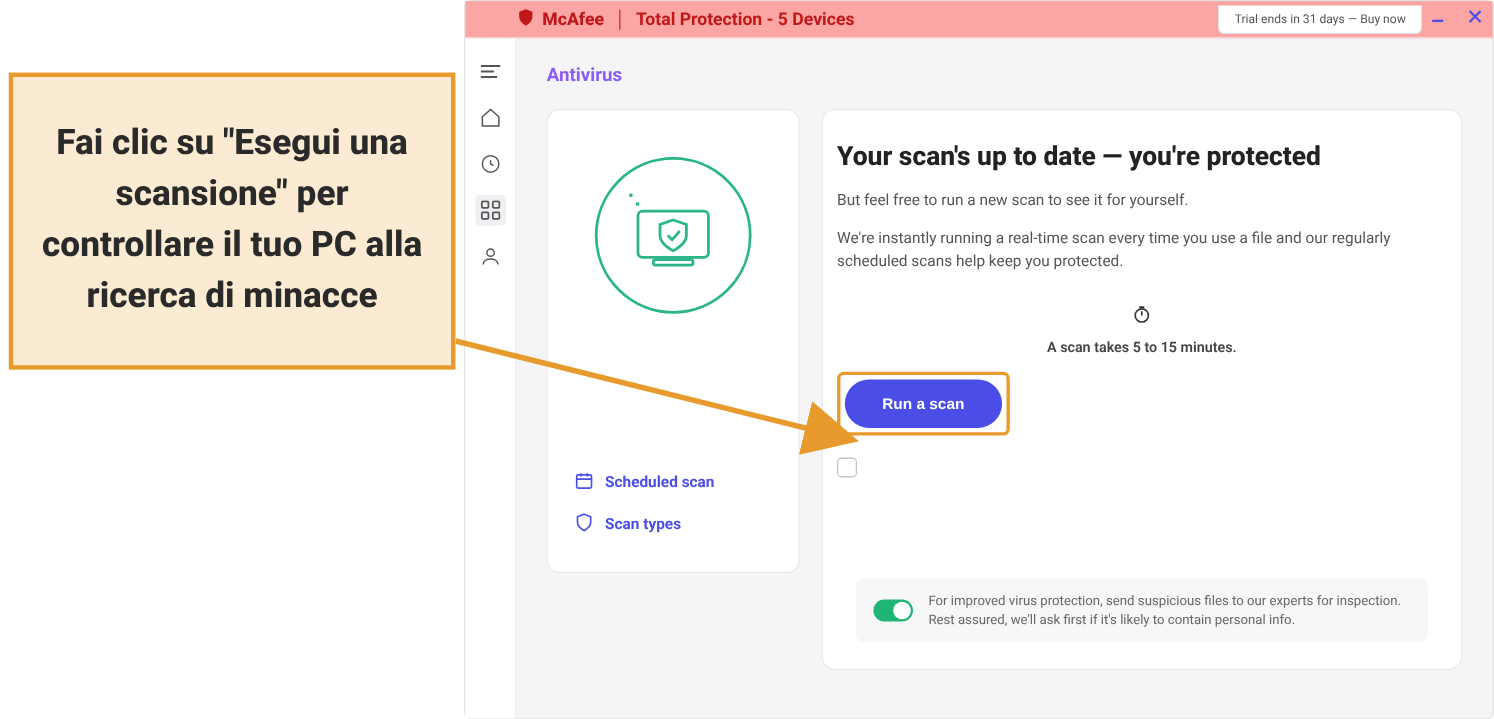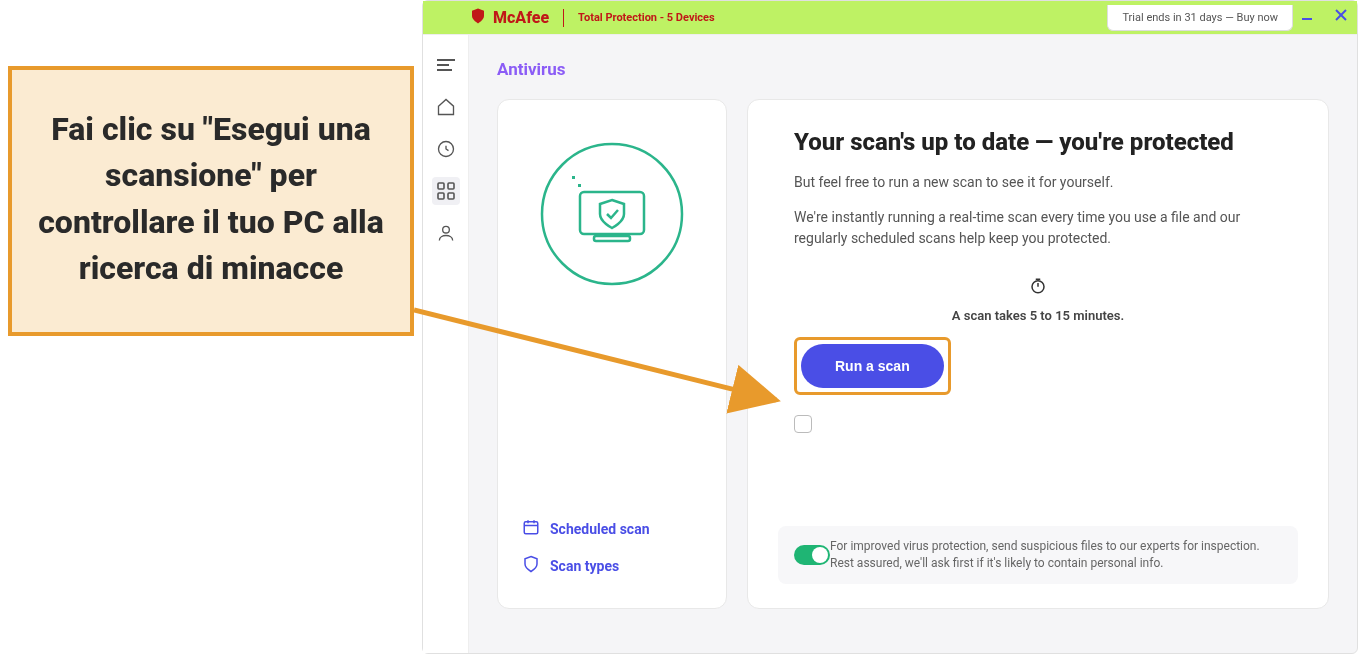--- a/index.html
+++ b/index.html
@@ -16,21 +16,21 @@
       left: 422px;
       top: 0;
       right: 0;
       bottom: 0;
       background: #f5f5f7;
       border: 1px solid #e0e0e0;
       border-radius: 6px;
     }
     .titlebar {
       height: 34px;
-      background: #bef264;
+      background: #fca5a5;
       display: flex;
       padding: 0 12px;
       border-bottom: 1px solid #eee;
       position: relative;
     }
     .brand {
       display: flex;
       align-items: center;
       gap: 6px;
       margin-left: 34px;
@@ -42,21 +42,21 @@
     }
     .brand-sep {
       width: 1px;
       height: 18px;
       background: #c01818;
       margin: 0 8px;
     }
     .brand-sub {
       color: #c01818;
       font-weight: 700;
-      font-size: 11px;
+      font-size: 16px;
     }
     .trial-box {
       position: absolute;
       right: 64px;
       top: 4px;
       border: 1px solid #ddd;
       border-top: none;
       border-radius: 0 0 6px 6px;
       padding: 6px 14px;
       font-size: 11px;
@@ -112,21 +112,21 @@
       padding: 24px;
     }
     .card-left {
       width: 230px;
       display: flex;
       flex-direction: column;
     }
     .card-right {
       flex: 1;
       position: relative;
-      padding: 28px 46px;
+      padding: 28px 13px;
     }
     .scan-illus {
       display: flex;
       justify-content: center;
       align-items: center;
       margin-top: 10px;
     }
     .links {
       margin-top: auto;
       padding-top: 20px;
@@ -199,20 +199,21 @@
     .bottom-strip {
       position: absolute;
       bottom: 24px;
       left: 30px;
       right: 30px;
       background: #f7f7f9;
       border-radius: 8px;
       padding: 12px 16px;
       display: flex;
       align-items: center;
+      gap: 14px;
       font-size: 12px;
       color: #666;
       line-height: 1.4;
     }
     .toggle {
       width: 36px;
       height: 20px;
       background: #1fb574;
       border-radius: 10px;
       position: relative;
@@ -331,21 +332,21 @@
           <circle cx="12" cy="8" r="4"></circle>
           <path d="M4 21 c0-4 4-6 8-6 s8 2 8 6"></path>
         </svg>
     </div>
   </div>
 
   <div class="content">
     <div class="page-title">Antivirus</div>
     <div class="cards">
 
-      <div class="card card-left" style="height:510px;">
+      <div class="card card-left" style="height:422px;">
         <div class="scan-illus">
           <svg width="160" height="160" viewBox="0 0 160 160">
             <circle cx="80" cy="80" r="70" fill="none" stroke="#2bb58b" stroke-width="2.5"></circle>
             <rect x="48" y="58" width="64" height="42" rx="4" fill="none" stroke="#2bb58b" stroke-width="2.5"></rect>
             <rect x="62" y="102" width="36" height="5" rx="2" fill="none" stroke="#2bb58b" stroke-width="2.5"></rect>
             <path d="M80 66 L92 70 V80 C92 88 80 94 80 94 C80 94 68 88 68 80 V70 Z" fill="none" stroke="#2bb58b" stroke-width="2.5"></path>
             <path d="M75 80 l4 4 l7 -8" fill="none" stroke="#2bb58b" stroke-width="2.5"></path>
             <rect x="40" y="42" width="3" height="3" fill="#2bb58b"></rect>
             <rect x="46" y="50" width="3" height="3" fill="#2bb58b"></rect>
           </svg>

